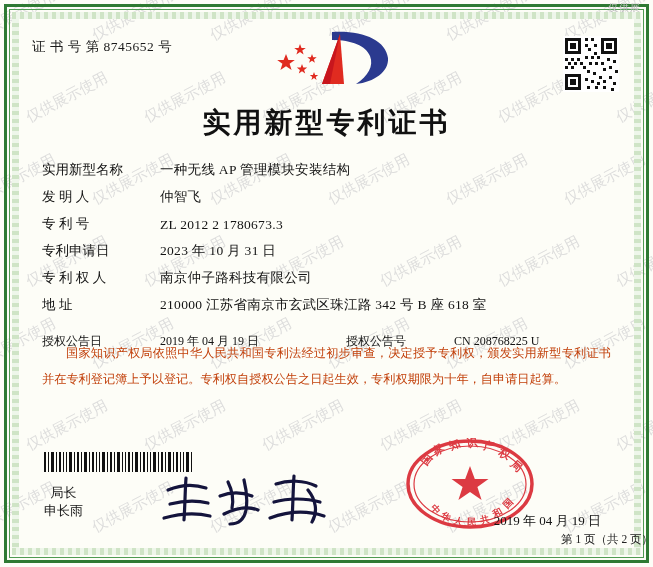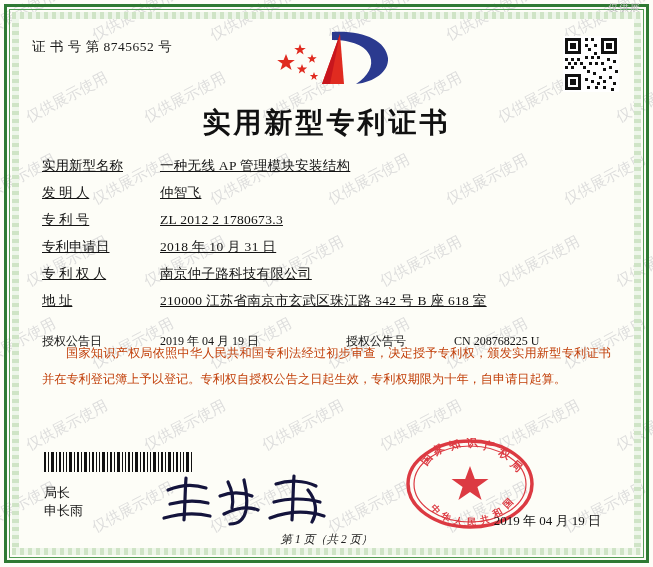--- a/index.html
+++ b/index.html
@@ -119,25 +119,24 @@
 
   
   .fields {
     position: absolute;
     left: 42px;
     top: 152px;
     width: 570px;
   }
   .row {
     display: flex;
-    align-items: center;
+    align-items: flex-end;
     height: 27px;
     font-size: 13.5px;
     color: #141414;
-    text-decoration: underline;
   }
   .row .lbl {
     width: 118px;
     flex: 0 0 118px;
     display: flex;
     justify-content: space-between;
     letter-spacing: 0px;
   }
   .row .val {
     flex: 1 1 auto;
@@ -181,20 +180,21 @@
   }
 
   
   #sig-label {
     position: absolute;
     left: 44px;
     top: 484px;
     font-size: 13px;
     line-height: 18px;
     color: #141414;
+    text-align: center;
   }
   #sig-hand {
     position: absolute;
     left: 158px;
     top: 470px;
     width: 180px;
     height: 62px;
   }
 
   
@@ -213,24 +213,23 @@
     top: 512px;
     font-size: 13px;
     color: #141414;
   }
 
   
   #page-no {
     position: absolute;
     left: 0; right: 0;
     bottom: 20px;
-    text-align: center;
+    text-align: right;
     font-size: 11.5px;
     color: #222;
-    font-style: italic;
   }
 
   
   #corner-text {
     position: absolute;
     right: 12px;
     top: 1px;
     font-size: 10px;
     color: #bdbdbd;
     letter-spacing: 1px;
@@ -380,21 +379,21 @@
       <div class="row">
         <span class="lbl">发 明 人</span>
         <span class="val">仲智飞</span>
       </div>
       <div class="row">
         <span class="lbl">专 利 号</span>
         <span class="val">ZL 2012 2 1780673.3</span>
       </div>
       <div class="row">
         <span class="lbl">专利申请日</span>
-        <span class="val">2018 年 10 月 31 日</span>
+        <span class="val">2023 年 10 月 31 日</span>
       </div>
       <div class="row">
         <span class="lbl">专 利 权 人</span>
         <span class="val">南京仲子路科技有限公司</span>
       </div>
       <div class="row">
         <span class="lbl">地 址</span>
         <span class="val">210000 江苏省南京市玄武区珠江路 342 号 B 座 618 室</span>
       </div>
       <div class="row2">

